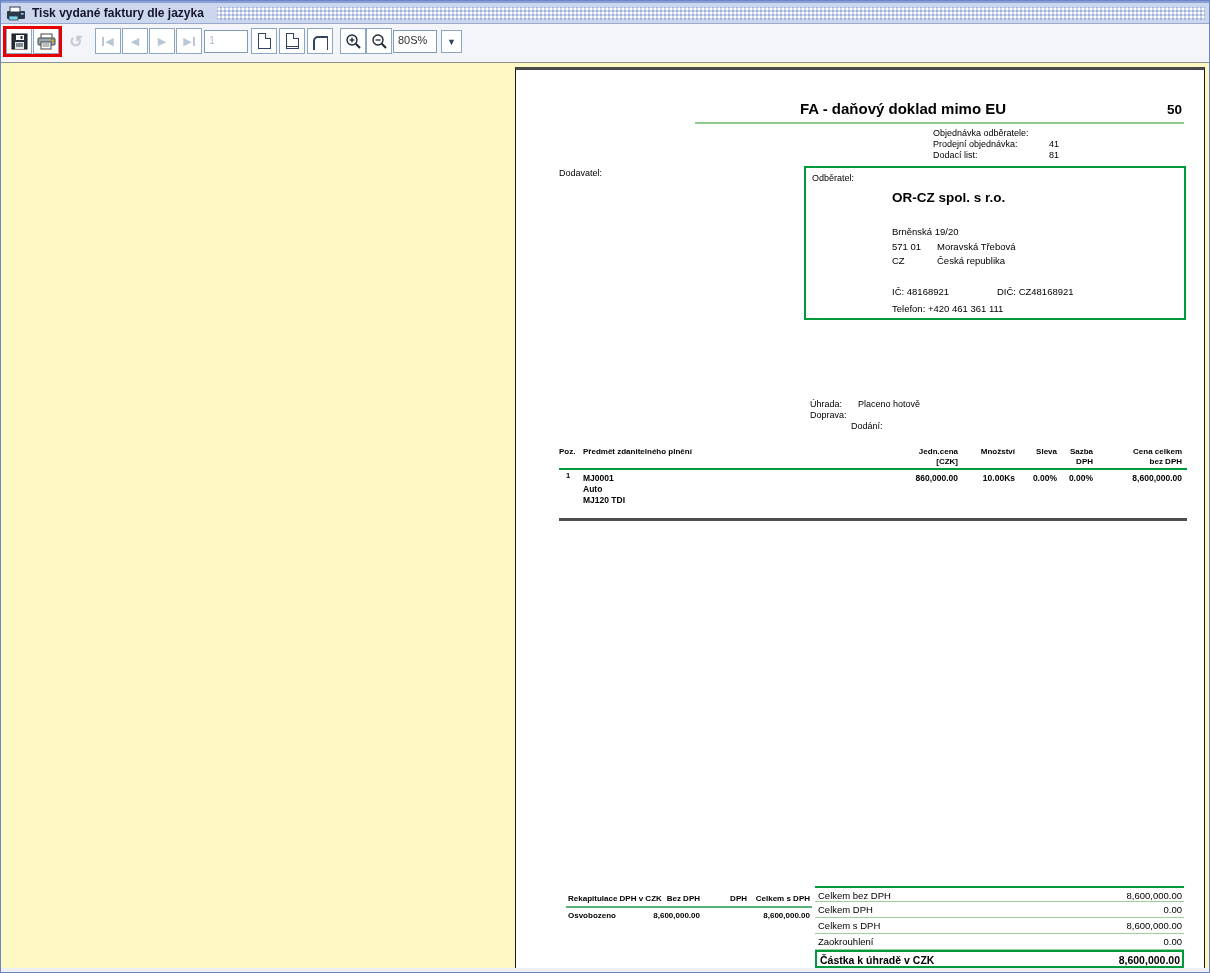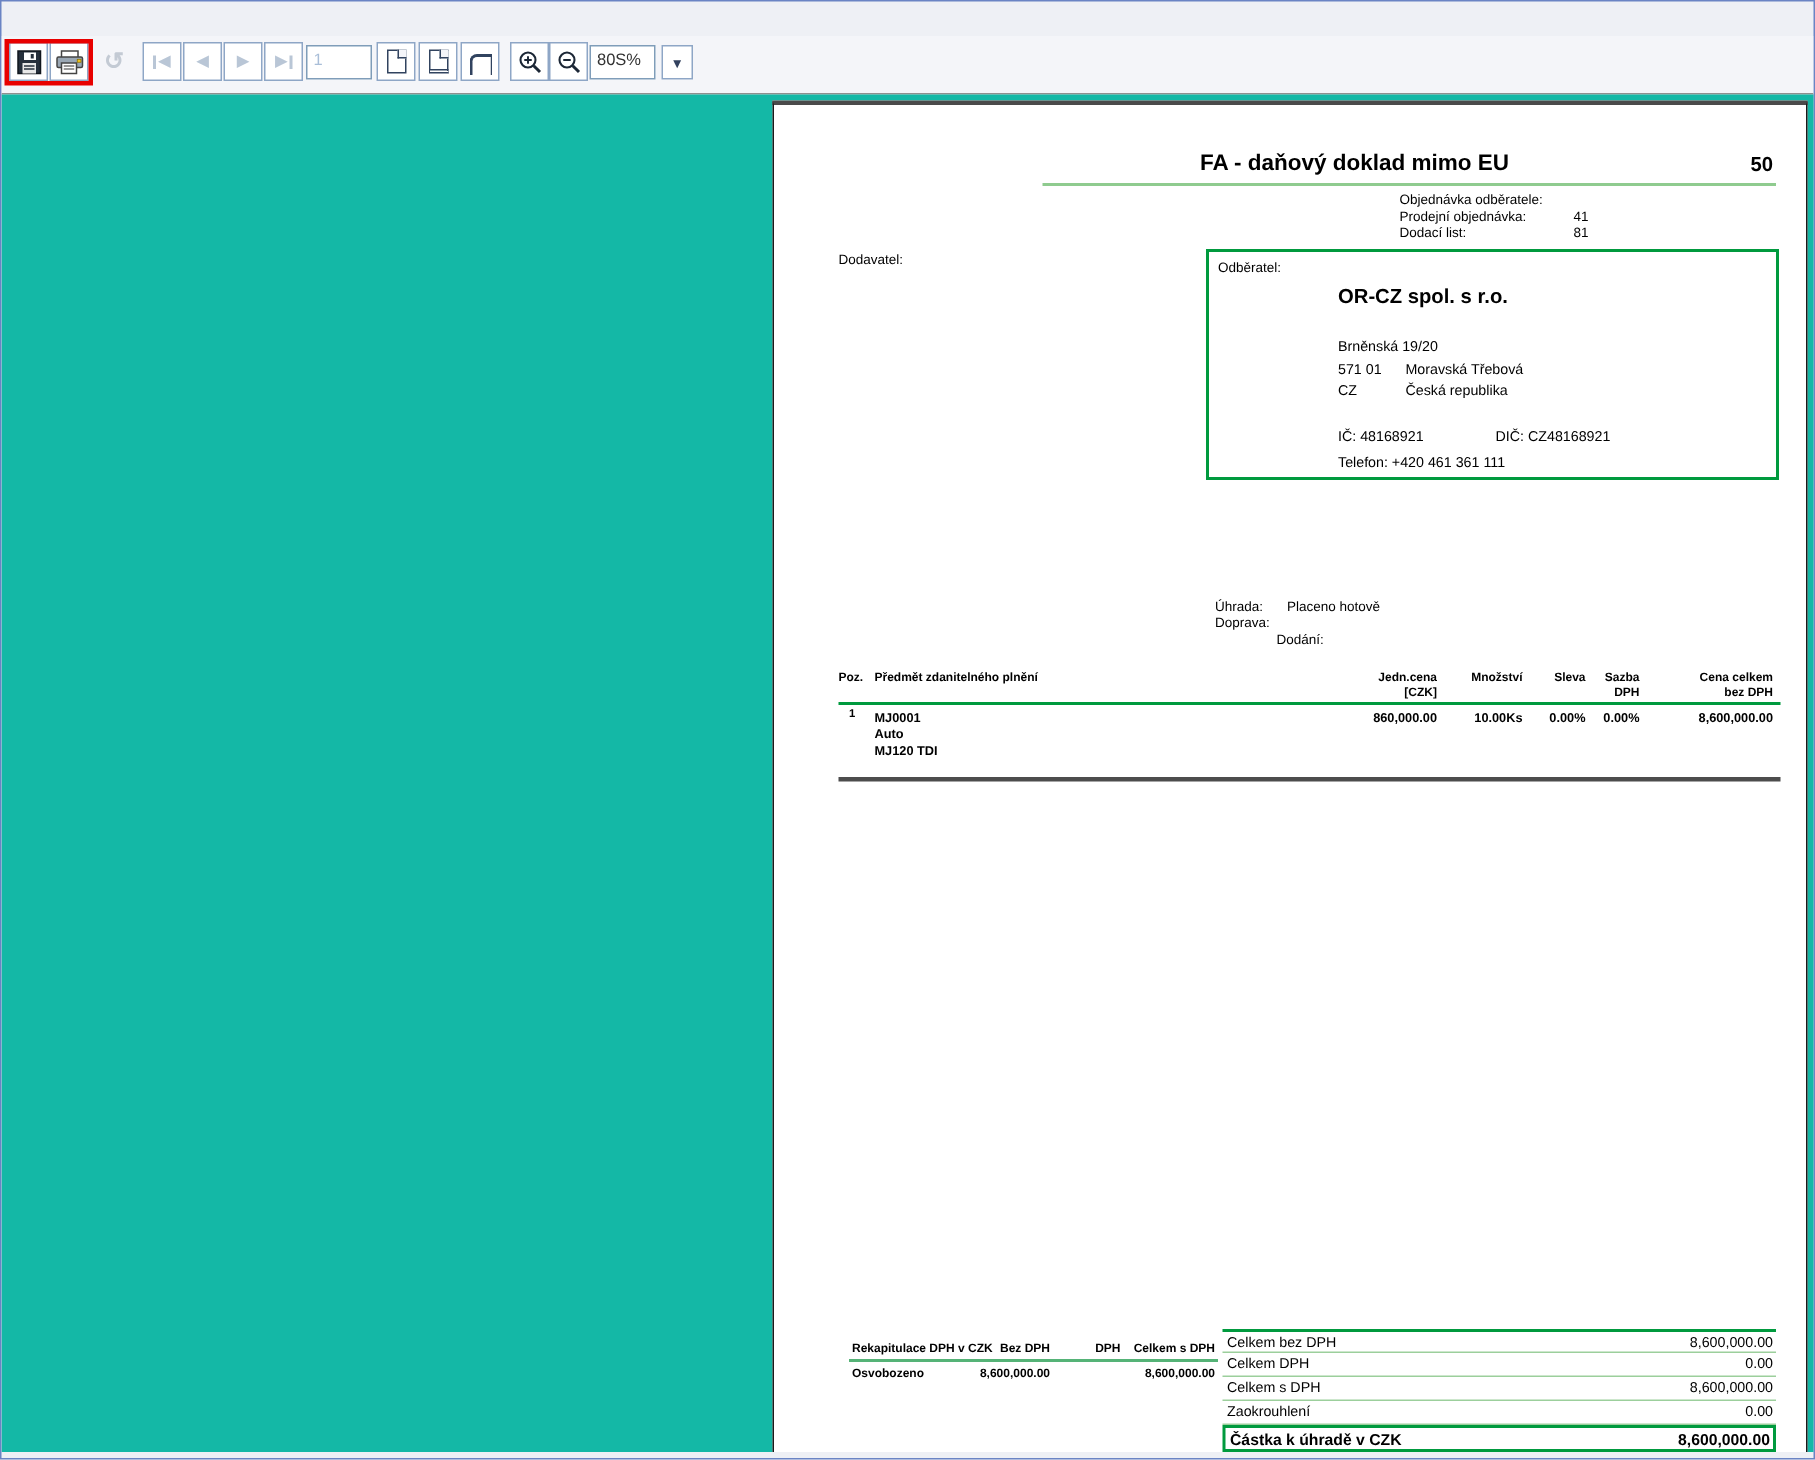--- a/index.html
+++ b/index.html
@@ -31,21 +31,21 @@
   .zoom-field { left:392px; width:44px; color:#333; }
   .drop-btn { position:absolute; left:440px; top:6px; width:21px; height:23px; background:#fff; border:1px solid #8ea6c6;
     display:flex; align-items:center; justify-content:center; font-size:9px; color:#33415e; cursor:pointer; }
   .annotation-red { position:absolute; left:2px; top:2px; width:59px; height:31px; border:3px solid #e80000; pointer-events:none; }
   .page-ico { position:relative; width:13px; height:16px; border:1px solid #31435f; background:#fff; }
   .page-ico.fold::after { content:""; position:absolute; right:-1px; top:-1px; width:5px; height:5px; background:#f4f5f9; border-left:1px solid #31435f; border-bottom:1px solid #31435f; }
   .page-ico.underln { border-bottom:3px double #31435f; }
   .page-ico.widecorner { border:none; border-top:2px solid #31435f; border-left:2px solid #31435f; border-right:1px solid #31435f; border-radius:5px 0 0 0; background:transparent; width:15px; height:14px; margin-top:3px; }
 
   
-  .viewport { position:absolute; left:0; top:62px; width:1210px; height:905px; background:#14b8a6; overflow:hidden; }
+  .viewport { position:absolute; left:0; top:62px; width:1210px; height:905px; background:#fef9c3; overflow:hidden; }
   .page { position:absolute; left:514px; top:4px; width:690px; height:901px; background:#ffffff;
     border-top:3px solid #4a4a4a; border-left:1px solid #1a1a1a; border-right:1px solid #1a1a1a; }
   .page * { position:absolute; white-space:nowrap; }
   .inv-title { top:30px; left:187px; width:400px; text-align:center; font-size:15px; font-weight:bold; color:#000; }
   .inv-num { top:32px; right:22px; width:60px; text-align:right; font-size:13.5px; font-weight:bold; }
   .rule-light { height:2px; background:#8fcb8f; }
   .rule-strong { height:2px; background:#009a3e; }
   .rule-dark { height:3px; background:#4d4d4d; }
   .t9 { font-size:9px; color:#000; }
   .t95 { font-size:9.5px; color:#000; }
@@ -60,20 +60,30 @@
   .trow { position:static; display:flex; justify-content:space-between; height:16px; border-bottom:1px solid #9ccf9c; font-size:9.5px; padding:2px 2px 0 3px; white-space:nowrap; }
   .trow:first-child { border-top:2px solid #009a3e; }
   .trow.due { border:2px solid #009a3e; font-size:10.5px; font-weight:bold; height:18px; padding-top:2px; }
   .trow span { position:static; }
 </style>
 </head>
 <body>
 
 <div class="window">
 
+  <div class="titlebar">
+    <svg class="title-icon" viewBox="0 0 20 15">
+      <rect x="1" y="5" width="18" height="8" rx="1" fill="#2b3a4a"></rect>
+      <rect x="4" y="1" width="10" height="5" fill="#ffffff" stroke="#2b3a4a" stroke-width="1"></rect>
+      <rect x="3" y="10" width="9" height="4" fill="#7fd2ee" stroke="#2b3a4a" stroke-width="0.8"></rect>
+      <rect x="15" y="7" width="2.5" height="1.5" fill="#9fe0f5"></rect>
+    </svg>
+    <span class="title-text">Tisk vydané faktury dle jazyka</span>
+    <div class="bumps"></div>
+  </div>
 
   <div class="toolbar">
 
     <div class="tbtn" style="left:5px;">
       <svg width="17" height="17" viewBox="0 0 17 17">
         <rect x="1" y="1" width="15" height="15" fill="#26303c" stroke="#10161d" stroke-width="1"></rect>
         <rect x="5" y="2" width="8" height="5" fill="#ffffff"></rect>
         <rect x="9.5" y="3" width="2" height="3" fill="#26303c"></rect>
         <rect x="4" y="9" width="9" height="7" fill="#e8e8e8"></rect>
         <line x1="5" y1="11" x2="12" y2="11" stroke="#26303c" stroke-width="1"></line>

